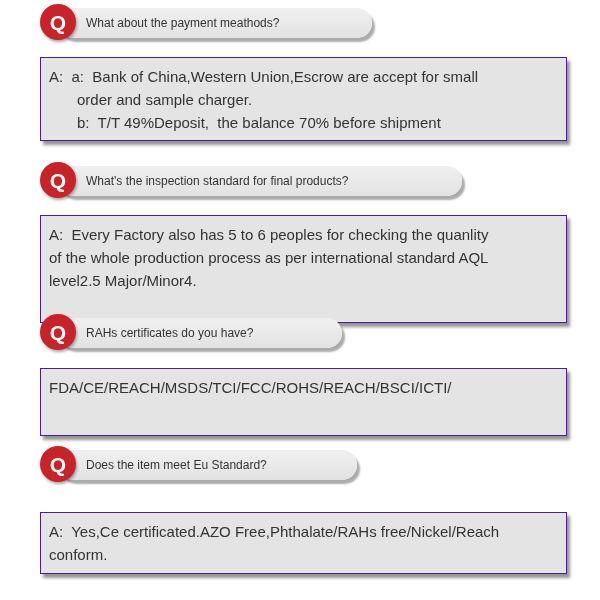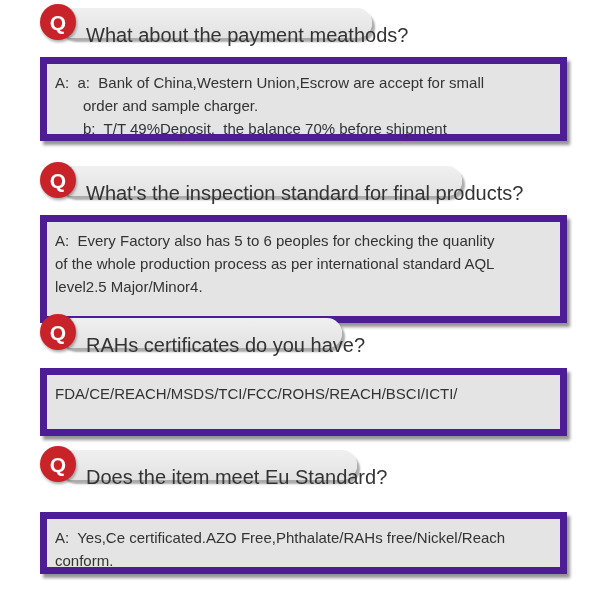--- a/index.html
+++ b/index.html
@@ -47,32 +47,31 @@
     border-radius: 15px;
     background: linear-gradient(#f0f0f0, #e2e2e2);
     box-shadow: 3px 4px 2px rgba(0,0,0,0.33);
     z-index: 1;
   }
   .q-pill .q-text {
     display: block;
     padding-left: 28px;
     padding-right: 16px;
     line-height: 30px;
-    font-size: 20px;
+    font-size: 12px;
     color: #333333;
     white-space: nowrap;
-    margin-top: 12px;
   }
   
   .a-box {
     position: absolute;
     left: 40px;
     width: 527px;
     background: #e4e4e4;
-    border: 7px solid #4c1d95;
+    border: 1px solid #4c1d95;
     box-shadow: 3px 4px 3px rgba(0,0,0,0.42);
     box-sizing: border-box;
     color: #333333;
     font-size: 15px;
   }
   .ans-line {
     line-height: 23px;
     white-space: pre-wrap;
   }
   .ans-line.indent {

